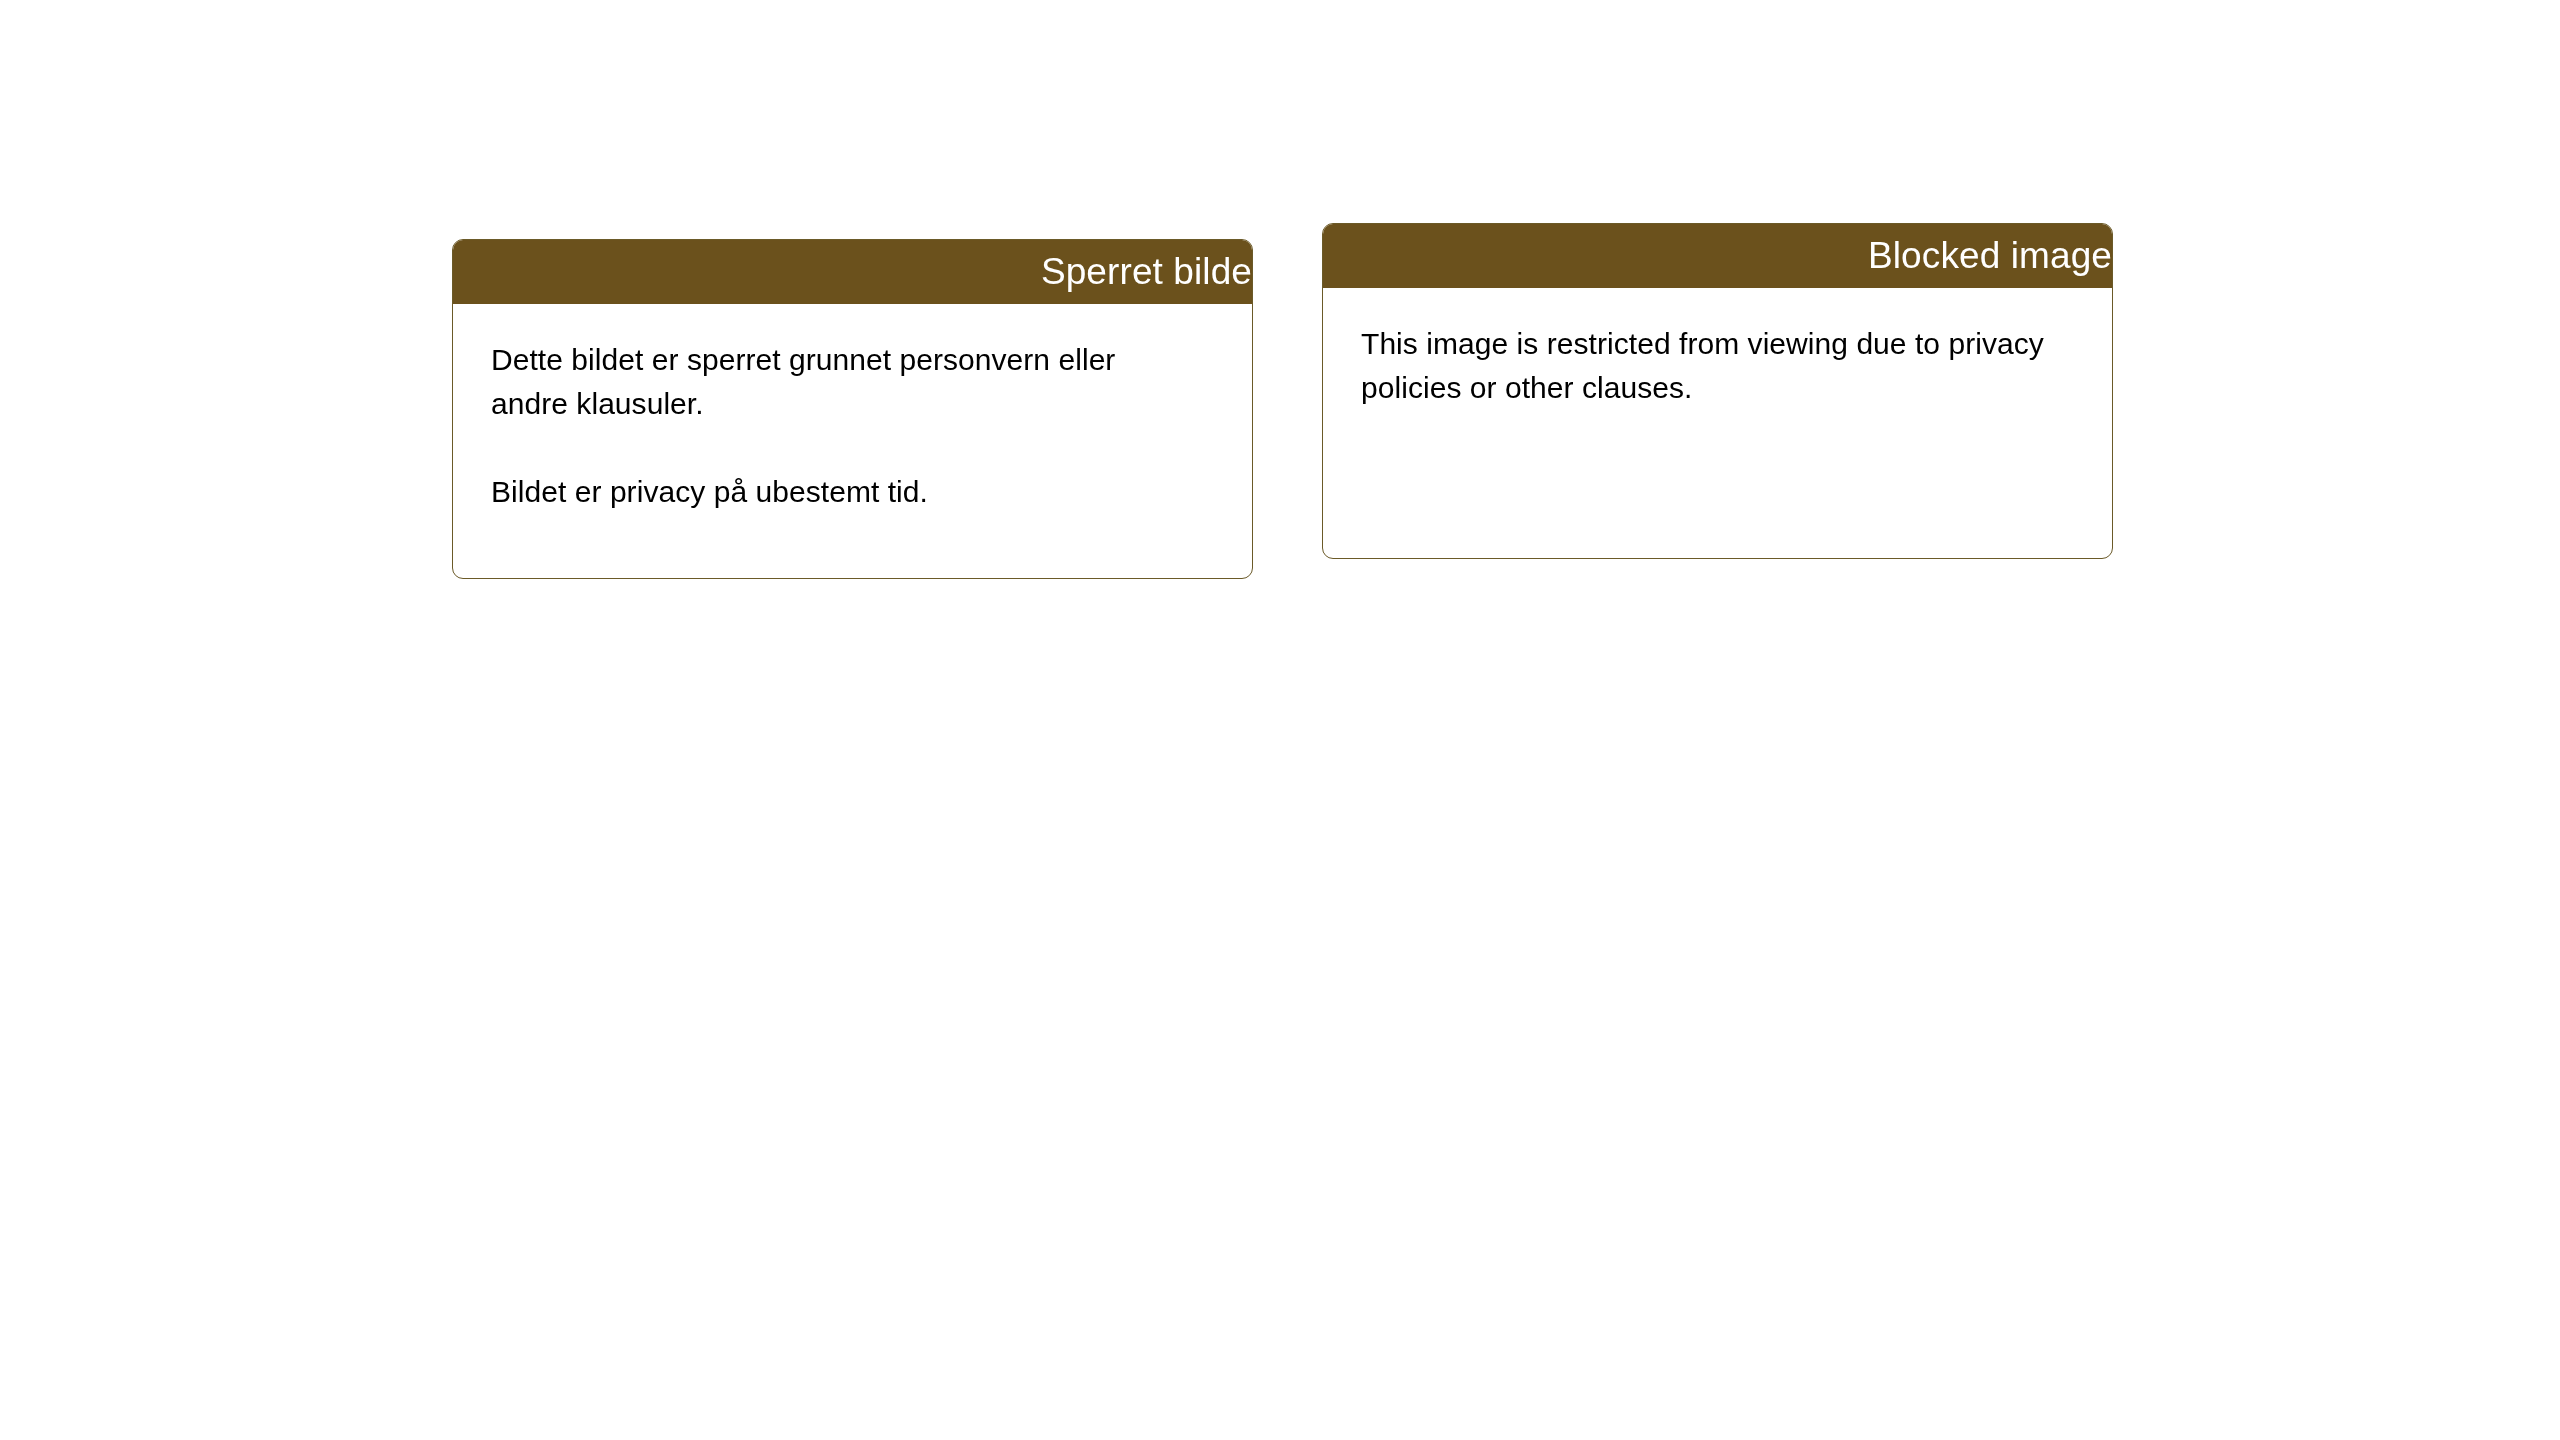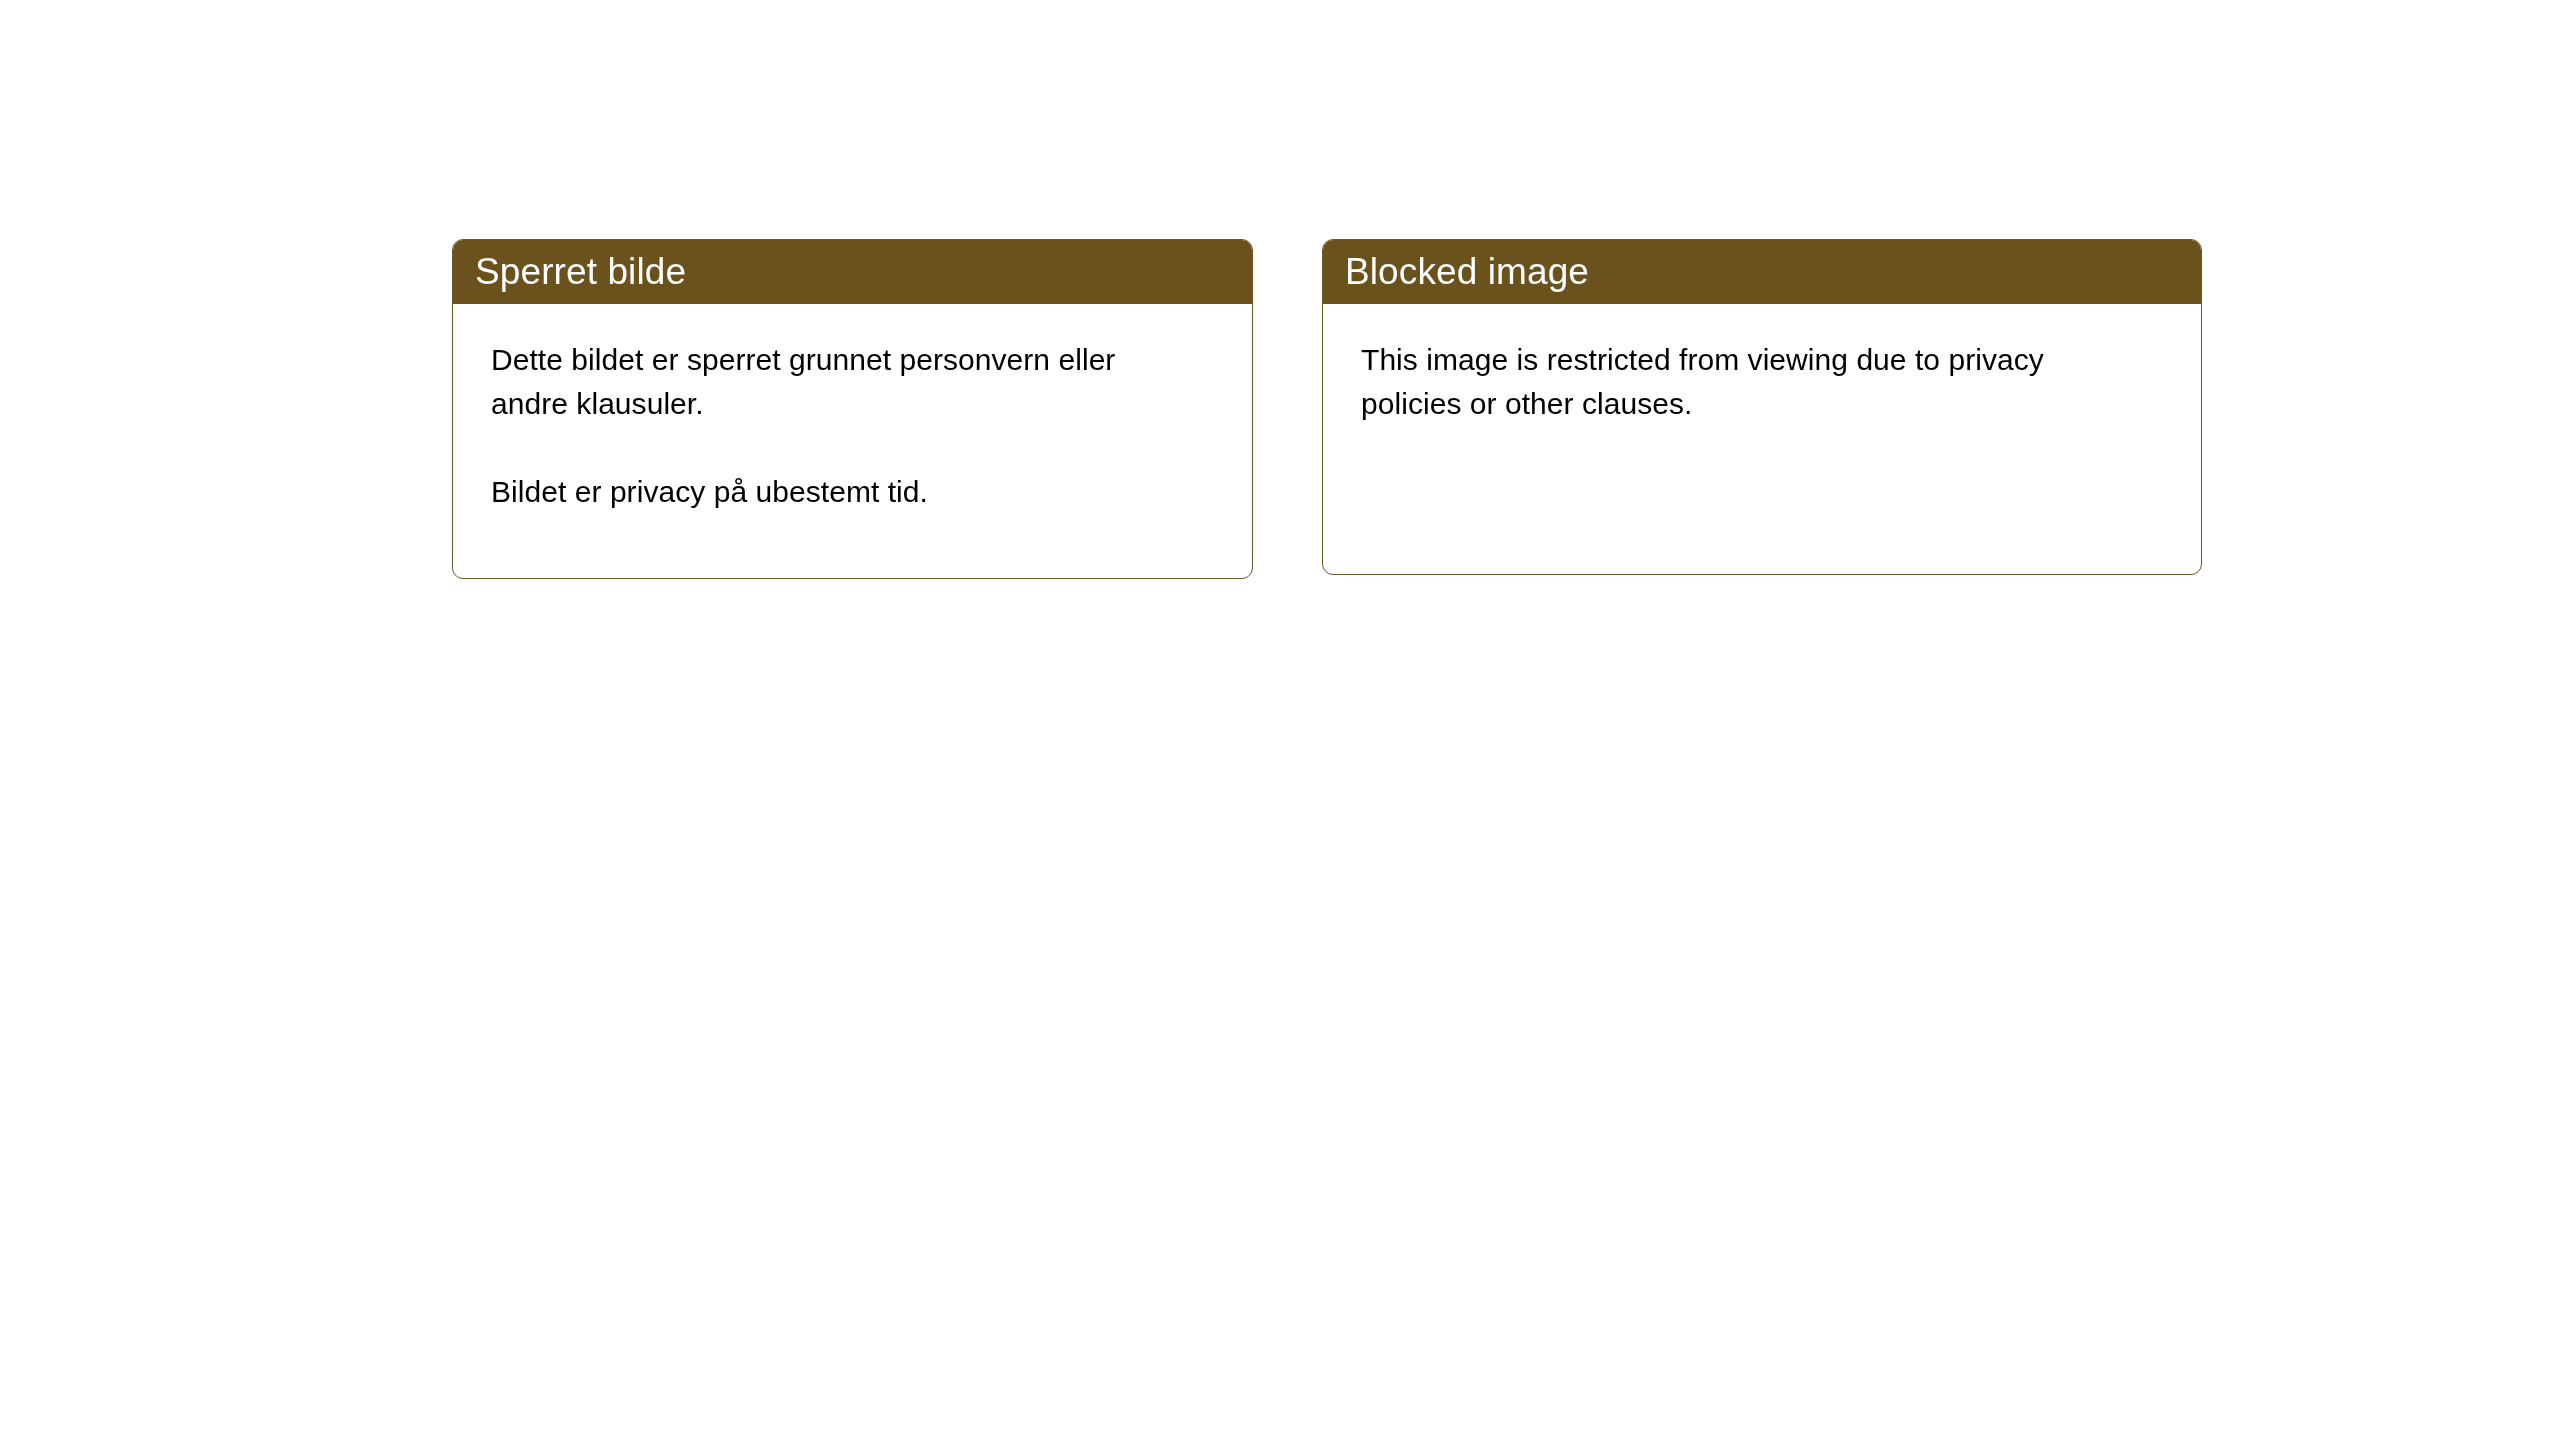--- a/index.html
+++ b/index.html
@@ -34,33 +34,34 @@
 
   .notice-card.card-no {
     left: 452px;
     top: 239px;
     width: 801px;
     height: 340px;
   }
 
   .notice-card.card-en {
     left: 1322px;
-    top: 239px;
-    width: 880px;
+    top: 223px;
+    width: 791px;
     height: 336px;
   }
 
   .card-header {
     box-sizing: border-box;
     width: 100%;
     height: 64px;
     background: #6b511c;
     display: flex;
     align-items: center;
-    padding: 0 0 0 22px;
+    padding: 0 0 0 36px;
+    justify-content: flex-end;
   }
 
   .card-title {
     color: #ffffff;
     font-size: 37px;
     font-weight: 400;
     line-height: 1;
     letter-spacing: 0.1px;
     white-space: nowrap;
     transform: translateY(-1px);

